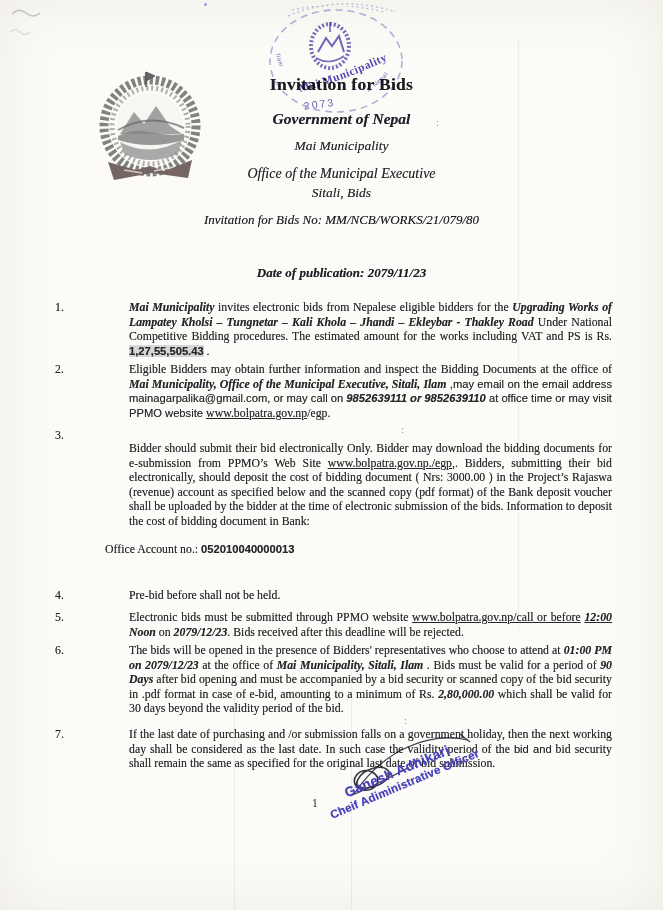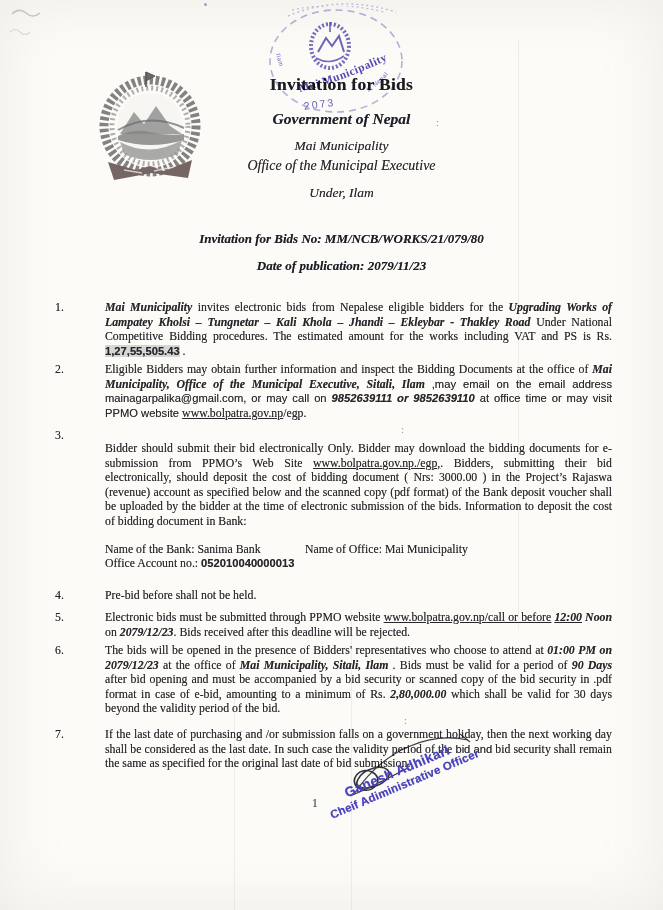--- a/index.html
+++ b/index.html
@@ -17,28 +17,28 @@
   .artifact-colon{position:absolute;font-size:11px;color:rgba(60,60,78,.55);}
   .blue-dot{position:absolute;left:204px;top:3px;width:3px;height:3px;border-radius:50%;background:rgba(82,70,190,.5);}
   .corner-marks{position:absolute;left:8px;top:2px;}
   .top-arc{position:absolute;left:260px;top:0;mix-blend-mode:multiply;}
   
   .heading{position:absolute;left:20px;width:643px;text-align:center;line-height:1.2;
     text-shadow:0 0 .4px rgba(35,35,45,.55);}
   .h-title{top:74px;font-size:17.5px;font-weight:bold;color:#1b1b22;letter-spacing:.3px;z-index:1;}
   .h-gov{top:110px;font-size:15.5px;font-weight:bold;font-style:italic;color:#20202a;}
   .h-mai{top:138px;font-size:13.5px;font-style:italic;}
-  .h-office{top:158px;font-size:14px;font-style:italic;}
+  .h-office{top:166px;font-size:14px;font-style:italic;}
   .h-sitali{top:185px;font-size:13.5px;font-style:italic;}
-  .h-bidno{top:231px;font-size:13px;font-weight:bold;font-style:italic;color:#1d1d26;}
-  .h-date{top:258px;font-size:13px;font-weight:bold;font-style:italic;color:#1d1d26;}
+  .h-bidno{top:212px;font-size:13px;font-weight:normal;font-style:italic;color:#1d1d26;}
+  .h-date{top:265px;font-size:13px;font-weight:bold;font-style:italic;color:#1d1d26;}
   
   .item{position:absolute;left:55px;width:557px;text-shadow:0 0 .4px rgba(35,35,45,.5);}
   .item-no{position:absolute;left:0;top:0;width:34px;font-size:11.8px;}
-  .item-text{margin-left:50px;font-size:11.8px;line-height:14.6px;text-align:justify;}
+  .item-text{margin-left:74px;font-size:11.8px;line-height:14.6px;text-align:justify;}
   .i1{top:300px}.i2{top:362px}.i3{top:428px}.i4{top:588px}.i5{top:610px}.i6{top:643px}.i7{top:727px}
   .i3 .item-text{margin-top:13px;}
   .rb{font-weight:bold;}
   .ri{font-style:italic;}
   .ru{text-decoration:underline;}
   .rhl{background:rgba(80,80,95,.22);}
   .rsans{font-family:"Liberation Sans",sans-serif;font-size:11.2px;}
   
   .bank{position:absolute;left:105px;top:543px;width:470px;font-size:11.8px;line-height:13.9px;
     text-shadow:0 0 .4px rgba(35,35,45,.5);}
@@ -106,21 +106,21 @@
     <text class="stamp-small"><textPath xlink:href="#arcL" href="#arcL">Ilam</textPath></text>
     <path id="arcR" d="M102,86 Q130,68 136,40" fill="none"></path>
     <text class="stamp-small"><textPath xlink:href="#arcR" href="#arcR">1, Nepal</textPath></text>
     <text class="stamp-year" x="38" y="102" transform="rotate(-7 52 100)">2073</text>
   </svg>
 
   <div class="heading h-gov">Government of Nepal</div>
   <div class="heading h-title">Invitation for Bids</div>
   <div class="heading h-mai">Mai Municipality</div>
   <div class="heading h-office">Office of the Municipal Executive</div>
-  <div class="heading h-sitali">Under, Ilam</div>
+  <div class="heading h-sitali">Sitali, Bids</div>
   <div class="heading h-bidno">Invitation for Bids No: MM/NCB/WORKS/21/079/80</div>
   <div class="heading h-date">Date of publication: 2079/11/23</div>
 
   <div class="artifact-colon" style="left:436px;top:116px;">:</div>
   <div class="artifact-colon" style="left:401px;top:423px;">:</div>
   <div class="artifact-colon" style="left:404px;top:714px;">:</div>
 
   <div class="item i1">
     <div class="item-no">1.</div>
     <div class="item-text"><span class="rb ri">Mai Municipality</span><span> invites electronic bids from Nepalese eligible bidders for the </span><span class="rb ri">Upgrading Works of Lampatey Kholsi – Tungnetar – Kali Khola – Jhandi – Ekleybar - Thakley Road</span><span> Under National Competitive Bidding procedures. The estimated amount for the works including VAT and PS is Rs. </span><span class="rb rhl rsans">1,27,55,505.43</span><span> .</span></div>
@@ -128,24 +128,20 @@
   <div class="item i2">
     <div class="item-no">2.</div>
     <div class="item-text"><span>Eligible Bidders may obtain further information and inspect the Bidding Documents at the office of </span><span class="rb ri">Mai Municipality, Office of the Municipal Executive, Sitali, Ilam</span><span class="rsans"> ,may email on the email address mainagarpalika@gmail.com, or may call on </span><span class="rb ri rsans">9852639111 or 9852639110</span><span class="rsans"> at office time or may visit PPMO website </span><span class="ru">www.bolpatra.gov.np</span><span>/egp.</span></div>
   </div>
   <div class="item i3">
     <div class="item-no">3.</div>
     <div class="item-text"><span>Bidder should submit their bid electronically Only. Bidder may download the bidding documents for e-submission from PPMO’s Web Site </span><span class="ru">www.bolpatra.gov.np./egp,</span><span>. Bidders, submitting their bid electronically, should deposit the cost of bidding document ( Nrs: 3000.00 ) in the Project’s Rajaswa (revenue) account as specified below and the scanned copy (pdf format) of the Bank deposit voucher shall be uploaded by the bidder at the time of electronic submission of the bids. Information to deposit the cost of bidding document in Bank:</span></div>
   </div>
 
   <div class="bank">
-    <div class="bank-row">
-      <span class="cell-left">Name of the Bank: Sanima Bank</span>
-      <span>Name of Office: Mai Municipality</span>
-    </div>
     <div class="bank-row">
       <span>Office Account no.: </span>
       <span class="rb rsans">052010040000013</span>
     </div>
   </div>
 
   <div class="item i4">
     <div class="item-no">4.</div>
     <div class="item-text"><span>Pre-bid before shall not be held.</span></div>
   </div>

